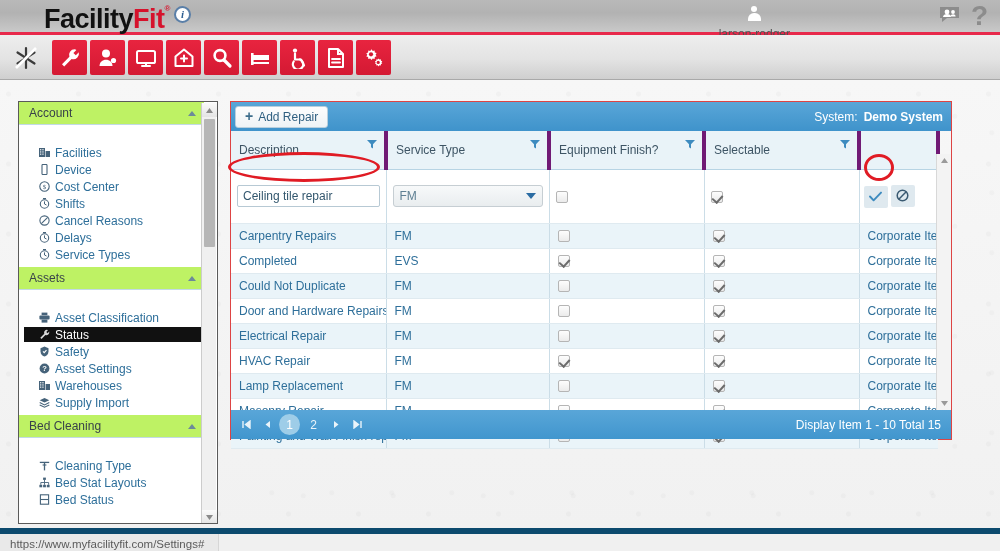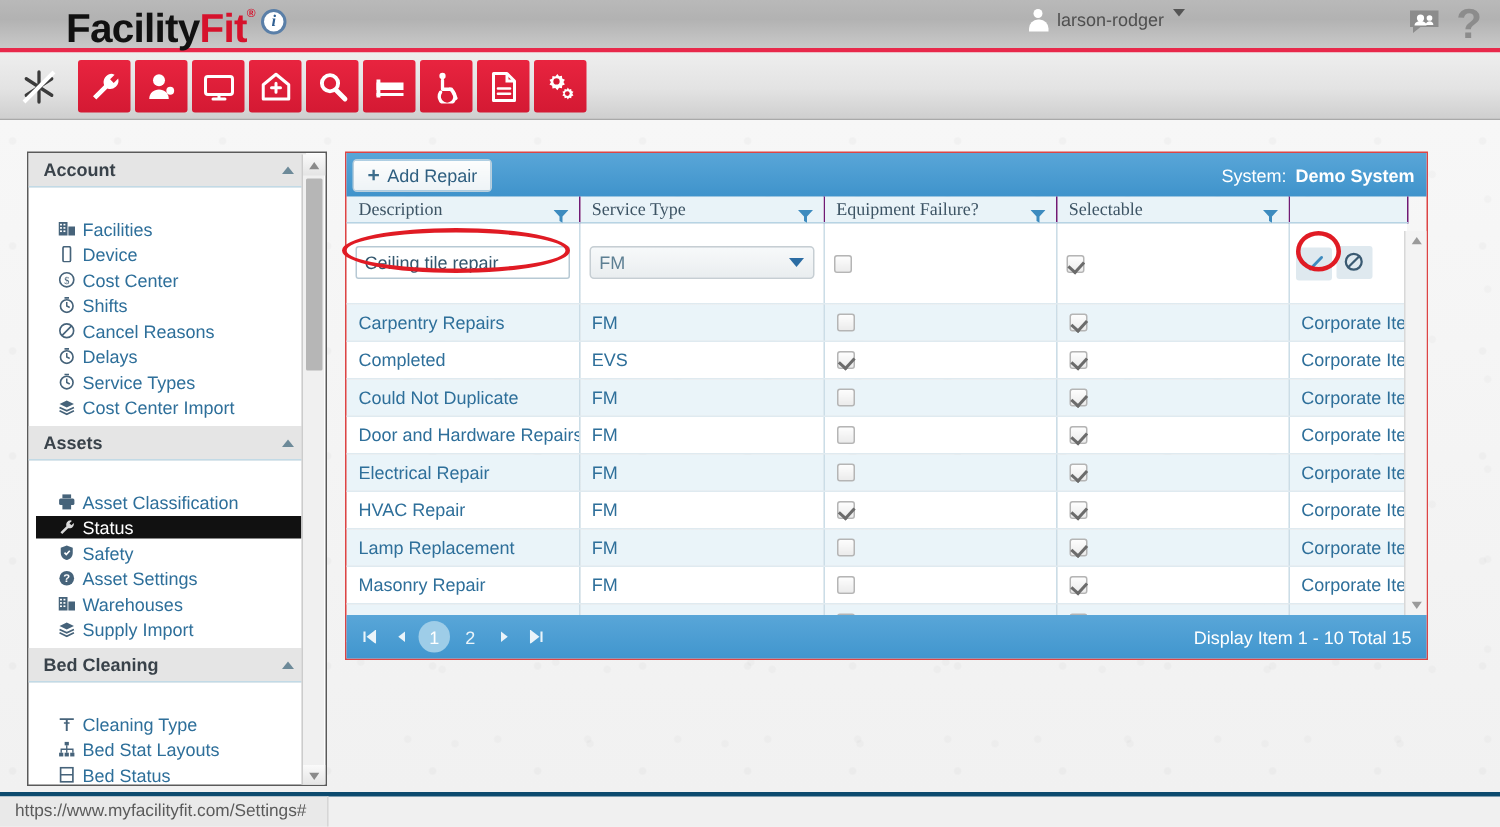--- a/index.html
+++ b/index.html
@@ -33,21 +33,21 @@
   }
   #logo { position:absolute; left:44px; top:4px; font-size:27px; font-weight:bold; letter-spacing:-0.5px; }
   #logo .fac { color:#111; }
   #logo .fit { color:#d6122c; }
   #logo .tm { font-size:8px; color:#d6122c; vertical-align:top; }
   .info-badge {
     position:absolute; left:174px; top:6px; width:17px; height:17px; border-radius:50%;
     background:#fff; border:2px solid #5a7fa8; color:#2f5f92;
     font:italic bold 11px "Liberation Serif", serif; text-align:center; line-height:13px;
   }
-  #user-area { position:absolute; right:210px; top:6px; display:flex; gap:6px; }
+  #user-area { position:absolute; right:210px; top:6px; display:flex; align-items:center; gap:6px;flex-direction:column; }
   .avatar-ico { width:13px; height:15px; position:relative; display:inline-block; }
   .avatar-ico::before { content:""; position:absolute; left:3.5px; top:0; width:6px; height:6px; border-radius:50%; background:#fff; }
   .avatar-ico::after { content:""; position:absolute; left:0; top:7px; width:13px; height:8px; border-radius:6px 6px 0 0; background:#fff; }
   #username { color:#4f4f4f; font-size:12px; }
   .caret-dk { width:0;height:0;border-left:4px solid transparent;border-right:4px solid transparent;border-top:5px solid #555; }
   #campus-select {
     position:absolute; right:70px; top:4px; width:130px; height:21px;
     background:linear-gradient(180deg,#fbfbfb,#eaeaea); border:1px solid #aaa; border-radius:2px;
     font-size:11px; color:#444; padding:3px 6px; display:flex; align-items:center; justify-content:space-between;
   }
@@ -69,23 +69,23 @@
   .tool-btn.disabled { background:transparent; }
   .tool-btn svg { display:block; }
 
   
   #sidebar {
     position:absolute; left:18px; top:101px; width:200px; height:423px;
     background:#fff; border:1px solid #5a5a5a;
     overflow:hidden;
   }
   .side-group-hd {
-    height:23px; background:#e5e5e5; border-bottom:1px solid #c2dae6;
+    height:23px; background:#bef264; border-bottom:1px solid #c2dae6;
     display:flex; align-items:center; justify-content:space-between;
-    padding:0 8px 0 10px; color:#39424a; font-size:12px;font-weight:bold;
+    padding:0 8px 0 10px; color:#39424a; font-size:12px;
   }
   .tri-up { width:0;height:0;border-left:4px solid transparent;border-right:4px solid transparent;border-bottom:5px solid #6d8a99; }
   .side-item {
     height:15px; display:flex; align-items:center; gap:5px; padding-left:20px;
     color:#2e6f9a; font-size:12px; white-space:nowrap; margin-top:2px;
   }
   .side-item.selected { background:#111; color:#fff; margin-left:5px; padding-left:15px; width:177px; }
   .side-ico { width:11px; height:11px; flex:0 0 11px; display:flex; align-items:center; justify-content:center; }
   .side-list { padding:18px 0 5px 0; }
   
@@ -102,23 +102,23 @@
   #add-repair {
     background:linear-gradient(180deg,#fdfdfd,#eef3f6); border:1px solid #b9cfdd; border-radius:3px;
     padding:3px 9px; font-size:12px; color:#2f5f80; display:flex; align-items:center; gap:5px;
   }
   .plus-ico { font-size:14px; font-weight:bold; color:#3d6d8c; line-height:11px; }
   #system-label { color:#fff; font-size:12px; }
   #system-label b { font-weight:bold; margin-left:6px; }
 
   table { border-collapse:collapse; width:707px; table-layout:fixed; }
   thead th {
-    background:#e9f3f8; border-bottom:1px solid #b7d4e4; border-right:1px solid #701a75;
-    height:17px; font-weight:normal; font-size:12px; color:#3d5464; text-align:left;
-    padding:0 8px; position:relative;font-family:Liberation Serif, serif;
+    background:#e9f3f8; border-bottom:1px solid #b7d4e4; border-right:4px solid #701a75;
+    height:38px; font-weight:normal; font-size:12px; color:#3d5464; text-align:left;
+    padding:0 8px; position:relative;
   }
   thead th .filter-ico { position:absolute; right:7px; top:7px; }
   tbody td {
     height:25px; border-bottom:1px solid #dfeaf0; border-right:1px solid #cbdde7;
     padding:0 8px; font-size:12px; color:#2e6f9a; vertical-align:middle;
     overflow:hidden; white-space:nowrap;
   }
   tbody tr.odd td { background:#ffffff; }
   tbody tr.even td { background:#eaf4f9; }
   tbody tr.editrow td { background:#ffffff; height:33px; padding:15px 6px; }
@@ -162,21 +162,21 @@
             font-size:12px; color:#eaf4fa; }
   .pg-num.active { background:#9ecde8; color:#fff; }
   #pager-info { color:#fff; font-size:12px; }
 
   
   .annot-ellipse { position:absolute; border:3px solid #e01b24; border-radius:50%; pointer-events:none; }
 
   
   #statusbar {
     position:absolute; left:0; bottom:0; width:1000px; height:23px;
-    background:#f0f0f0; border-top:3px solid #0c4a6e;
+    background:#f0f0f0; border-top:6px solid #0c4a6e;
   }
   #status-url {
     position:absolute; left:0; top:0; height:22px; padding:4px 14px 0 10px;
     background:#e9e9e9; border-right:1px solid #d6d6d6; font-size:11.5px; color:#5b5b5b;
   }
 </style>
 </head>
 <body>
 
 <div id="page-bg"></div>
@@ -351,30 +351,20 @@
         </div>
         <div class="side-item">
           <span class="side-ico">
             <svg width="11" height="11" viewBox="0 0 11 11">
               <circle cx="5.5" cy="6" r="4.2" fill="none" stroke="#46637a" stroke-width="1.1"></circle>
               <path d="M5.5 3.4V6l2 1" stroke="#46637a" stroke-width="1" fill="none"></path>
               <path d="M4 0.6h3" stroke="#46637a" stroke-width="1.2"></path>
             </svg>
           </span>
           <span>Service Types</span>
-        </div>
-        <div class="side-item">
-          <span class="side-ico">
-            <svg width="11" height="11" viewBox="0 0 11 11">
-              <path d="M5.5 1L10.3 3.3 5.5 5.6.7 3.3z" fill="#46637a"></path>
-              <path d="M.7 5.6L5.5 7.9l4.8-2.3" fill="none" stroke="#46637a" stroke-width="1.1"></path>
-              <path d="M.7 7.9L5.5 10.2l4.8-2.3" fill="none" stroke="#46637a" stroke-width="1.1"></path>
-            </svg>
-          </span>
-          <span>Cost Center Import</span>
         </div>
       </div>
       <div class="side-group-hd">
         <span>Assets</span>
         <span class="tri-up"></span>
       </div>
       <div class="side-list">
         <div class="side-item">
           <span class="side-ico">
             <svg width="11" height="11" viewBox="0 0 11 11">
@@ -519,21 +509,21 @@
                 <path d="M0 1h10L6 5.3V9.5L4 8.3V5.3z" fill="#3d8bbf"></path>
               </svg></span>
         </th>
         <th>
           <span>Service Type</span>
           <span class="filter-ico"><svg width="10" height="10" viewBox="0 0 10 10">
                 <path d="M0 1h10L6 5.3V9.5L4 8.3V5.3z" fill="#3d8bbf"></path>
               </svg></span>
         </th>
         <th>
-          <span>Equipment Failure?</span>
+          <span>Equipment Finish?</span>
           <span class="filter-ico"><svg width="10" height="10" viewBox="0 0 10 10">
                 <path d="M0 1h10L6 5.3V9.5L4 8.3V5.3z" fill="#3d8bbf"></path>
               </svg></span>
         </th>
         <th>
           <span>Selectable</span>
           <span class="filter-ico"><svg width="10" height="10" viewBox="0 0 10 10">
                 <path d="M0 1h10L6 5.3V9.5L4 8.3V5.3z" fill="#3d8bbf"></path>
               </svg></span>
         </th>

